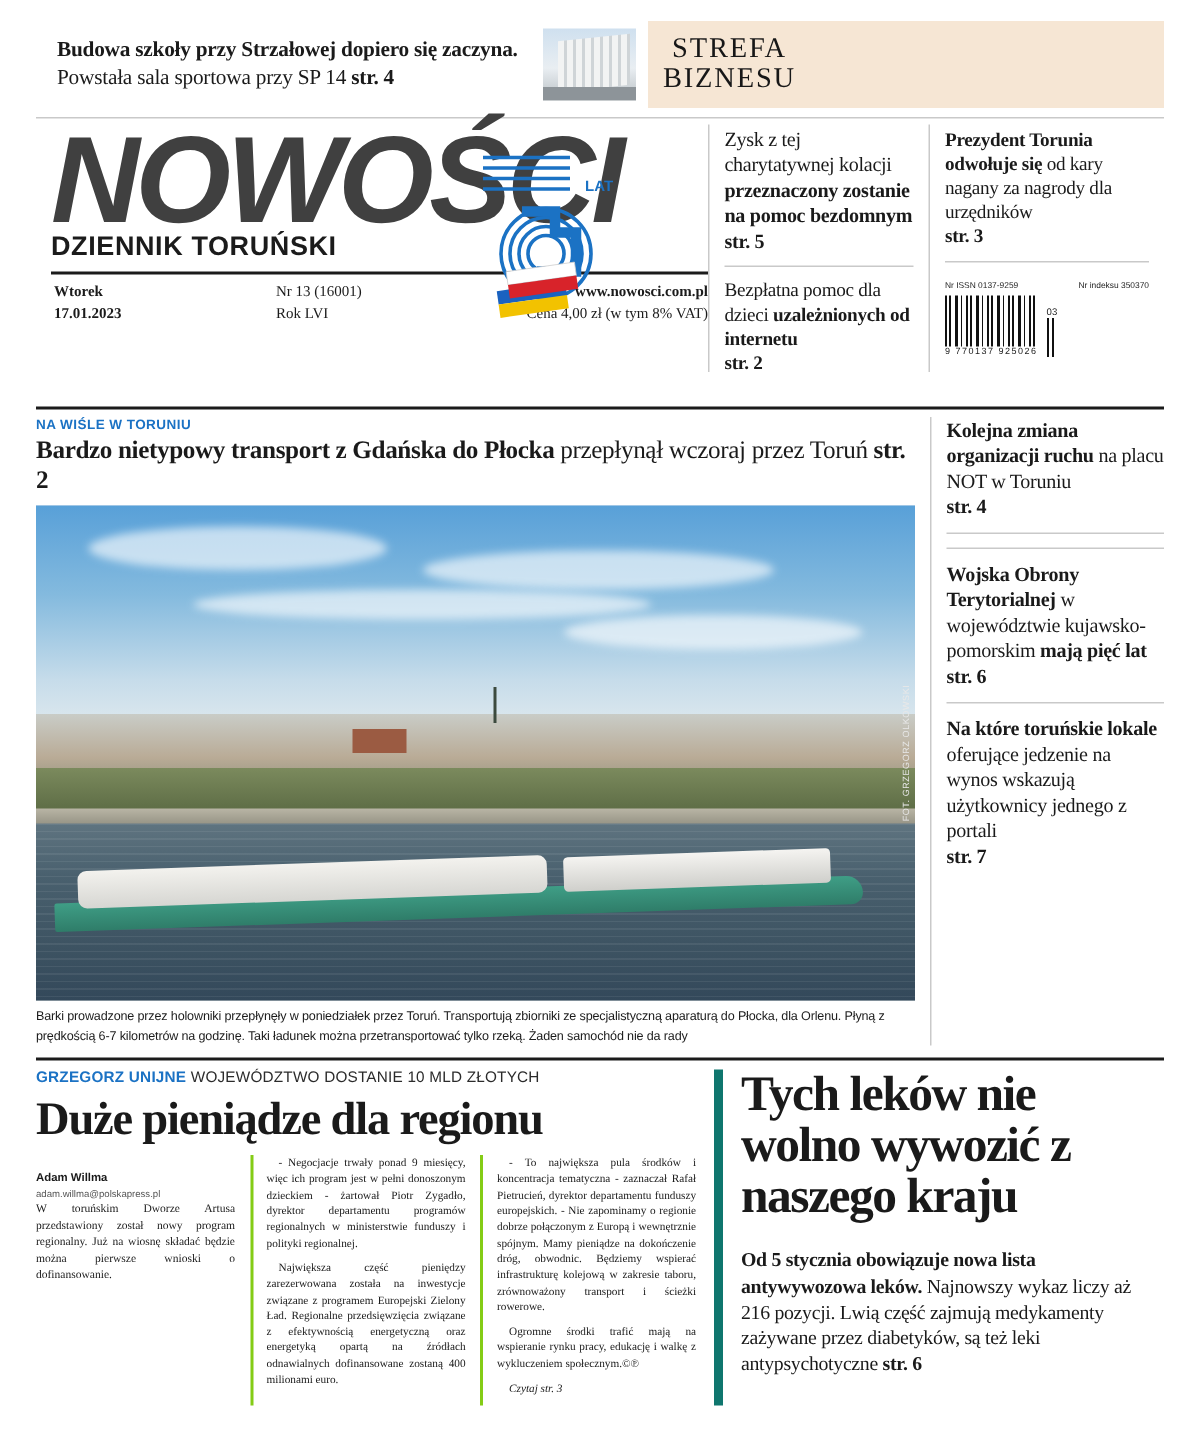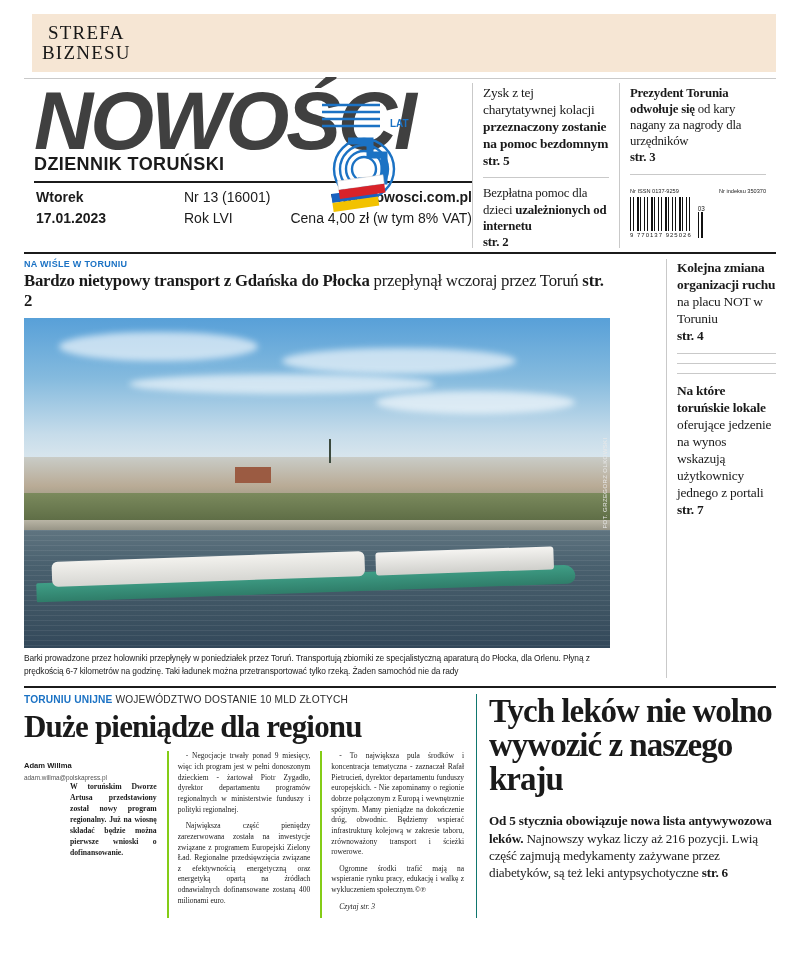--- a/index.html
+++ b/index.html
@@ -66,22 +66,22 @@
   .dziennik {
     font-family: "Liberation Sans", sans-serif;
     font-weight: bold; font-size: 18px; letter-spacing: 0.4px;
     color: #1b1b1b; margin-top: -4px;
   }
   .anniv { position: absolute; right: 62px; top: 14px; width: 92px; height: 108px; }
   .anniv svg { width: 100%; height: 100%; }
   .flags { position: absolute; right: 80px; bottom: 26px; width: 62px; height: 48px; }
 
   .mast-meta {
-    display: flex; font-family: Liberation Sans, sans-serif;
-    font-size: 14px; line-height: 1.5; color: #1b1b1b;
+    display: flex; font-family: Liberation Serif, serif;
+    font-size: 10px; line-height: 1.5; color: #1b1b1b;
     border-top: 2px solid #1b1b1b; margin-top: 6px; padding-top: 4px;
   }
   .mast-meta .c1 { flex: 0 0 150px; font-weight: bold; padding-left: 2px;}
   .mast-meta .c2 { flex: 1; }
   .mast-meta .c3 { text-align: right; }
   .mast-meta .c3 .site { font-weight: bold; }
 
   .teaser-col {
     flex: 1; display: flex; border-left: 1px solid #c9c9c9; padding-left: 0;
   }
@@ -110,21 +110,21 @@
       #111 7px 9px, #fff 9px 10.4px, #111 10.4px 11.2px, #fff 11.2px 14px);
   }
   .barcode-s { height: 26px; flex: 0 0 26px;
     background: repeating-linear-gradient(90deg,
       #111 0 1.4px, #fff 1.4px 3.4px, #111 3.4px 4.6px, #fff 4.6px 7.2px);
   }
   .bc-digits { font-family: "Liberation Sans", sans-serif; font-size: 6px; letter-spacing: 1px; margin-top: 1px;}
   .bc-small-num { font-family: "Liberation Sans", sans-serif; font-size: 6.4px; text-align: center; }
 
   
-  .lead-wrap { display: flex; margin-top: 4px; border-top: 2px solid #1b1b1b; padding-top: 5px; gap: 46px; }
+  .lead-wrap { display: flex; margin-top: 23px; border-top: 2px solid #1b1b1b; padding-top: 5px; }
   .lead-main { flex: 0 0 596px; padding-right: 10px; }
   .kicker {
     font-family: "Liberation Sans", sans-serif; font-weight: bold;
     font-size: 9px; letter-spacing: 0.3px; color: #1b72c4; margin-bottom: 2px;
   }
   .lead-head {
     font-family: "Liberation Serif", serif;
     font-size: 16.8px; line-height: 1.2; letter-spacing: -0.25px;
   }
   .lead-head b { font-weight: bold; }
@@ -168,57 +168,63 @@
   }
 
   .lead-side { flex: 1; border-left: 1px solid #c9c9c9; padding-left: 10px; }
   .side-item { font-family: "Liberation Serif", serif; font-size: 13.4px; line-height: 1.27; letter-spacing: -0.2px; }
   .side-item b { font-weight: bold; }
   .ssep { border-top: 1px solid #c9c9c9; margin: 9px 0 8px 0; }
 
   
   .bottom { display: flex; margin-top: 8px; border-top: 2px solid #1b1b1b; padding-top: 6px; }
   .bl { flex: 0 0 452px; padding-right: 12px; }
-  .br { flex: 1; border-left: 1px solid #0f766e; padding-left: 12px; }
+  .br { flex: 1; border-left: 6px solid #0f766e; padding-left: 12px; }
 
   .eyebrow {
     font-family: "Liberation Sans", sans-serif; font-size: 10.2px;
     letter-spacing: 0.15px; color: #2b2b2b;
   }
   .eyebrow b { color: #1b72c4; font-weight: bold; }
   .big-head {
     font-family: "Liberation Serif", serif; font-weight: bold;
     font-size: 31px; line-height: 1.06; letter-spacing: -0.8px; margin-top: 6px;
   }
   .byline { font-family: "Liberation Sans", sans-serif; font-weight: bold; font-size: 7.6px; margin-top: 10px;}
   .byline-mail { font-family: "Liberation Sans", sans-serif; font-size: 6.4px; color: #555; margin-top: 1px;}
 
   .cols3 { display: flex; gap: 10px; margin-top: 8px; }
   .col { flex: 1; font-family: "Liberation Serif", serif; font-size: 7.5px; line-height: 1.42; text-align: justify; }
   .col + .col { border-left: 2px solid #84cc16; padding-left: 9px; }
   .col p { margin: 0 0 6px 0; text-indent: 8px;}
-  .col p.lead { font-weight: bold; text-indent: 0; margin-bottom: 8px; font-size: 7.7px; margin-left: 46px;}
+  .col p.lead { font-weight: normal; text-indent: 0; margin-bottom: 8px; font-size: 7.7px;}
   .col .readmore { font-style: italic; }
 
   .br-head {
     font-family: "Liberation Serif", serif; font-weight: bold;
     font-size: 33px; line-height: 1.04; letter-spacing: -1px;
   }
   .br-deck {
     font-family: "Liberation Serif", serif; font-size: 13.2px; line-height: 1.3;
     margin-top: 16px; letter-spacing: -0.2px;
   }
   .br-deck b { font-weight: bold; }
 </style>
 </head>
 <body>
 
 <div class="page">
 
   <div class="topstrip">
+    <div class="top-left">
+      <div class="top-left-text">
+        <b>Budowa szkoły przy Strzałowej dopiero się zaczyna.</b><span> Powstała sala sportowa przy SP 14 </span><b>str. 4</b>
+      </div>
+      <div class="top-thumb"></div>
+    </div>
     <div class="top-right">
       <div class="biz-logo">
         <div>STREFA</div>
         <div>BIZNESU</div>
       </div>
     </div>
   </div>
 
   <div class="rule-thin"></div>
 
@@ -342,33 +348,37 @@
 
     <div class="lead-side">
       <div class="side-item">
         <b>Kolejna zmiana organizacji ruchu </b><span>na placu NOT w Toruniu </span>
         <div><b>str. 4</b></div>
       </div>
       <div class="ssep"></div>
 
       <div class="ssep"></div>
 
+      <div class="side-item">
+        <b>Wojska Obrony Terytorialnej </b><span>w województwie kujawsko-pomorskim </span><b>mają pięć lat </b>
+        <div><b>str. 6</b></div>
+      </div>
       <div class="ssep"></div>
 
       <div class="side-item">
         <b>Na które toruńskie lokale </b><span>oferujące jedzenie na wynos wskazują użytkownicy jednego z portali </span>
         <div><b>str. 7</b></div>
       </div>
     </div>
   </div>
 
   <div class="bottom">
     <div class="bl">
       <div class="eyebrow">
-        <b>TORUNIU UNIJNE</b><span> WOJEWÓDZTWO DOSTANIE 10 MLD ZŁOTYCH</span>
+        <b>GRZEGORZ UNIJNE</b><span> WOJEWÓDZTWO DOSTANIE 10 MLD ZŁOTYCH</span>
       </div>
       <div class="big-head">Duże pieniądze dla regionu</div>
 
       <div class="cols3">
         <div class="col">
           <div class="byline">Adam Willma</div>
           <div class="byline-mail">adam.willma@polskapress.pl</div>
           <p class="lead">W toruńskim Dworze Artusa przedstawiony został nowy program regionalny. Już na wiosnę składać będzie można pierwsze wnioski o dofinansowanie.</p>
         </div>
         <div class="col">

